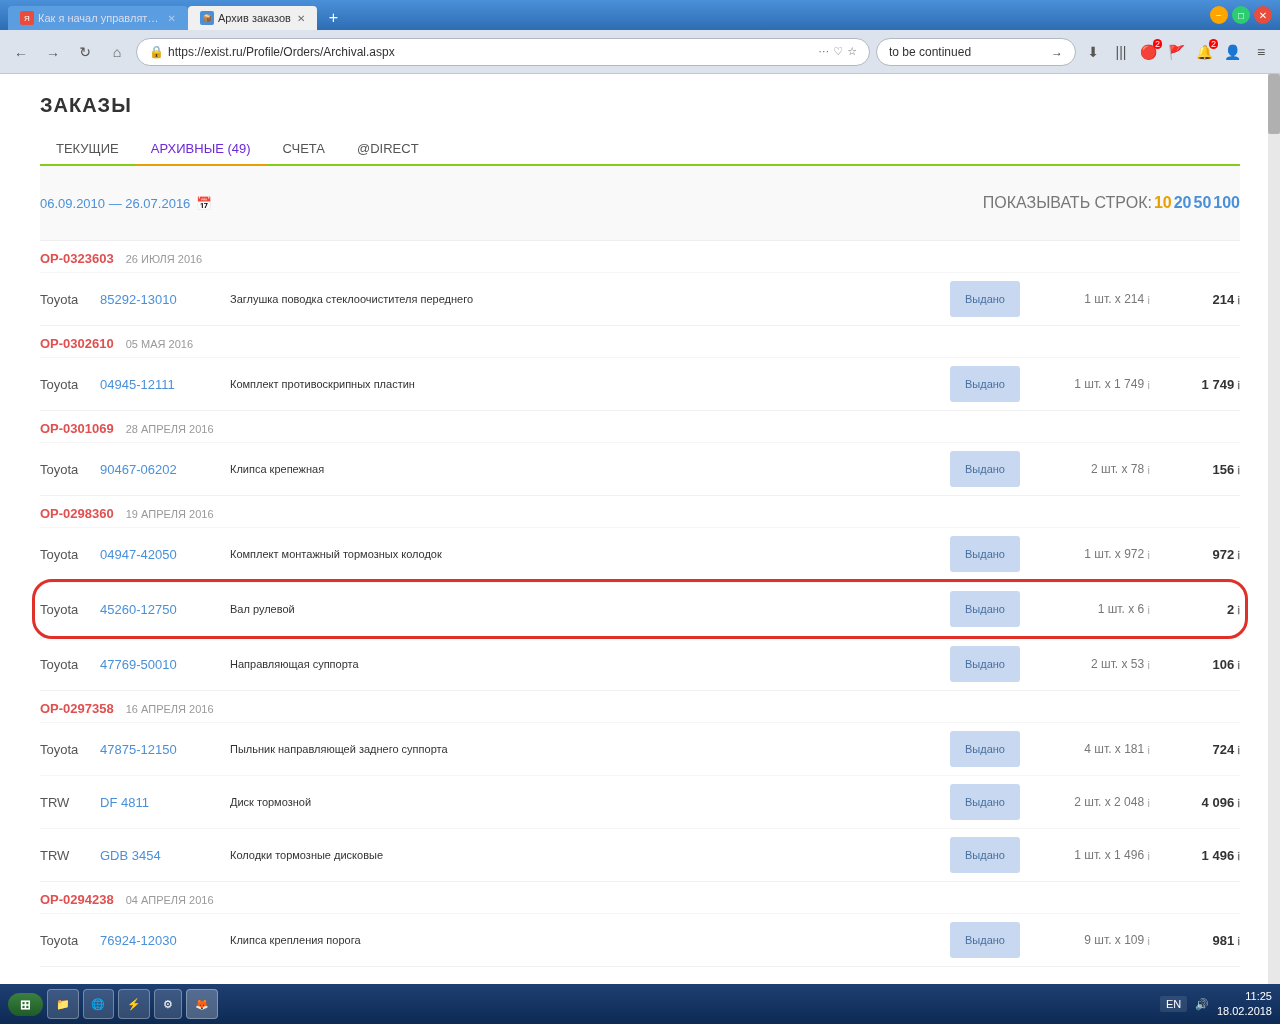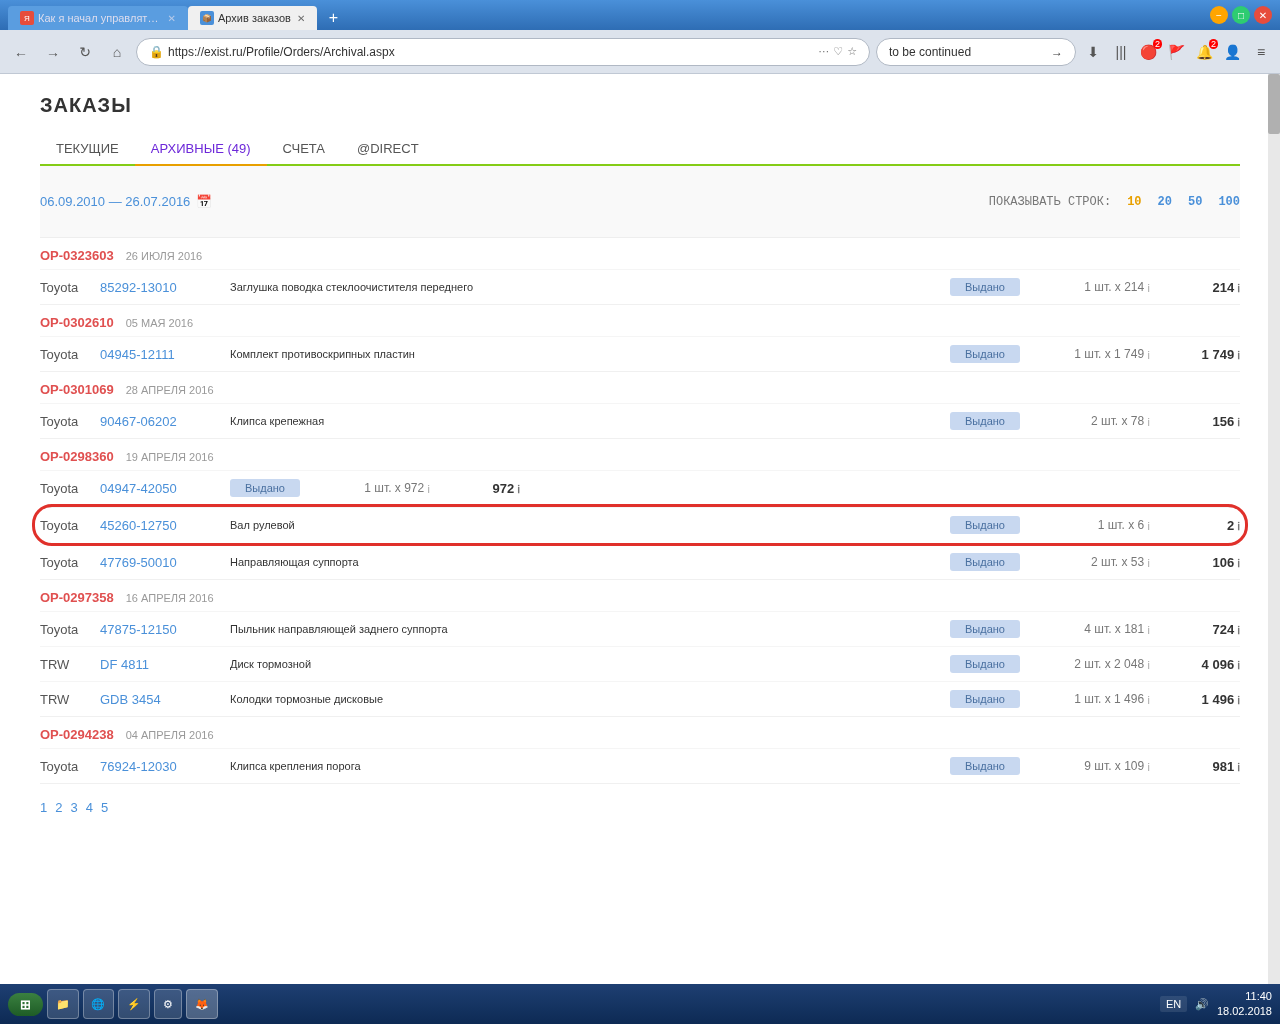--- a/index.html
+++ b/index.html
@@ -43,37 +43,37 @@
     .page-title { font-size: 20px; font-weight: bold; color: #333; margin-bottom: 16px; letter-spacing: 1px; }
 
     
     .tabs { display: flex; gap: 0; margin-bottom: 0; border-bottom: 2px solid #84cc16; }
     .tab { padding: 8px 16px; font-size: 13px; cursor: pointer; color: #555; text-decoration: none; font-weight: 500; }
     .tab.active { color: #6d28d9; border-bottom: 2px solid #e8a000; margin-bottom: -2px; }
 
     
     .date-filter { display: flex; align-items: center; justify-content: space-between; padding: 28px 0; background: #f9f9f9; border-bottom: 1px solid #eee; margin-bottom: 0; }
     .date-range { color: #4a90d9; font-size: 13px; display: flex; align-items: center; gap: 6px; cursor: pointer; }
-    .row-count { display: flex; align-items: center; gap: 16px; font-size: 12px; color: #777; font-family: Liberation Mono, monospace; }
+    .row-count { display: flex; align-items: center; gap: 2px; font-size: 16px; color: #777; }
     .row-count span { color: #777; }
     .row-count a { color: #4a90d9; text-decoration: none; font-weight: bold; cursor: pointer; }
     .row-count a.active { color: #e8a000; }
 
     
     .order-group { border-bottom: 1px solid #f0f0f0; }
     .order-header { padding: 10px 0 6px; display: flex; align-items: center; gap: 12px; }
     .order-id { color: #e05050; font-weight: bold; font-size: 13px; cursor: pointer; }
     .order-date { color: #999; font-size: 11px; text-transform: uppercase; }
 
     
     .order-row { display: flex; align-items: center; padding: 8px 0; border-top: 1px solid #f5f5f5; gap: 10px; }
     .brand { font-size: 13px; color: #555; min-width: 50px; }
     .part-number { color: #4a90d9; text-decoration: none; font-size: 13px; cursor: pointer; min-width: 120px; }
     .part-name { color: #333; font-size: 11px; flex: 1; }
-    .status-badge { background: #c8d8f0; color: #4a70a0; font-size: 11px; padding: 3px 10px; border-radius: 3px; white-space: nowrap; min-width: 70px; text-align: center; }
+    .status-badge { background: #c8d8f0; color: #4a70a0; font-size: 11px; padding: 12px 10px; border-radius: 3px; white-space: nowrap; min-width: 70px; text-align: center; }
     .quantity { color: #777; font-size: 12px; min-width: 120px; text-align: right; display: flex; align-items: center; gap: 3px; justify-content: flex-end; }
     .price { font-size: 13px; color: #333; font-weight: bold; min-width: 80px; text-align: left; display: flex; align-items: center; gap: 3px; justify-content: flex-end; }
     .price-icon { color: #777; font-size: 11px; }
 
     
     .red-circle-row { position: relative; }
     .red-circle-row::before {
       content: '';
       position: absolute;
       left: -8px; right: -8px; top: -4px; bottom: -4px;
@@ -258,20 +258,21 @@
 
         <div class="order-group">
           <div class="order-header">
             <span class="order-id">ОР-0298360</span>
             <span class="order-date">19 АПРЕЛЯ 2016</span>
           </div>
 
           <div class="order-row">
             <span class="brand">Toyota</span>
             <a class="part-number">04947-42050</a>
+            <span class="part-name">Комплект монтажный тормозных колодок</span>
             <span class="status-badge">Выдано</span>
             <span class="quantity">
               <span>1 шт. х 972</span>
               <span class="info-icon">ℹ</span>
             </span>
             <span class="price">
               <span>972</span>
               <span class="price-icon">ℹ</span>
             </span>
           </div>
@@ -411,19 +412,19 @@
       <span>⚙</span>
     </div>
     <div class="taskbar-app active">
       <span>🦊</span>
     </div>
     <div class="taskbar-sep"></div>
     <div class="taskbar-sys">
       <span class="lang-badge">EN</span>
       <span>🔊</span>
       <div class="taskbar-time">
-        <div>11:40</div>
+        <div>11:25</div>
         <div>18.02.2018</div>
       </div>
     </div>
   </div>
 
 </div>
 
 </body></html>

